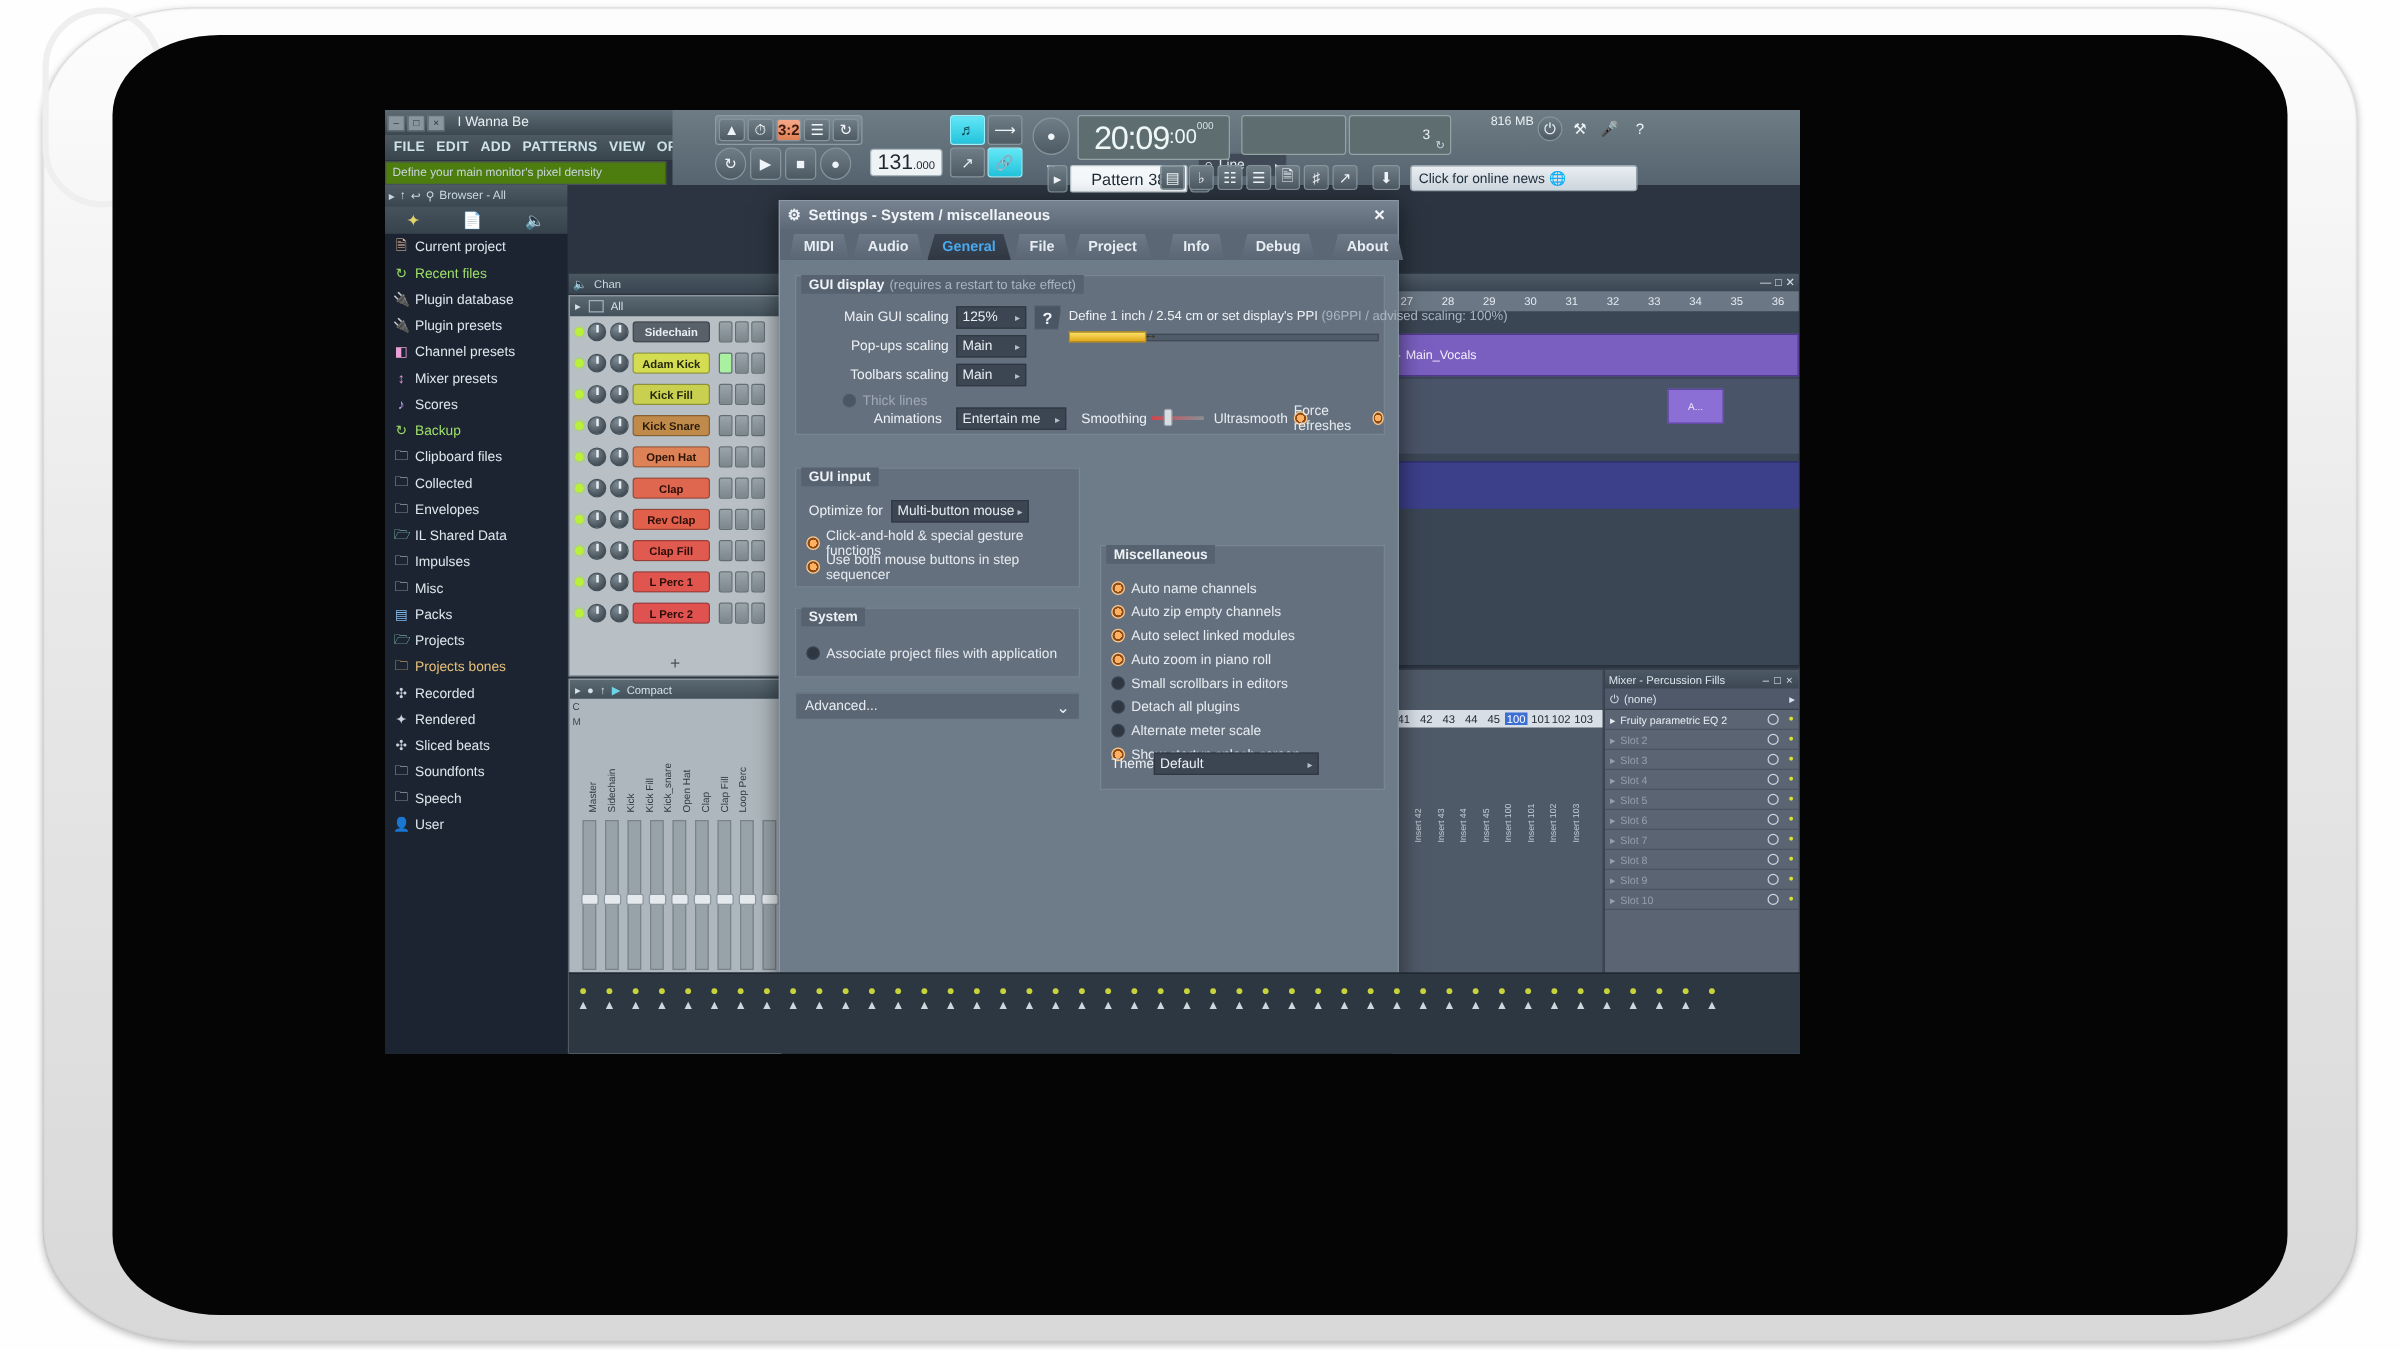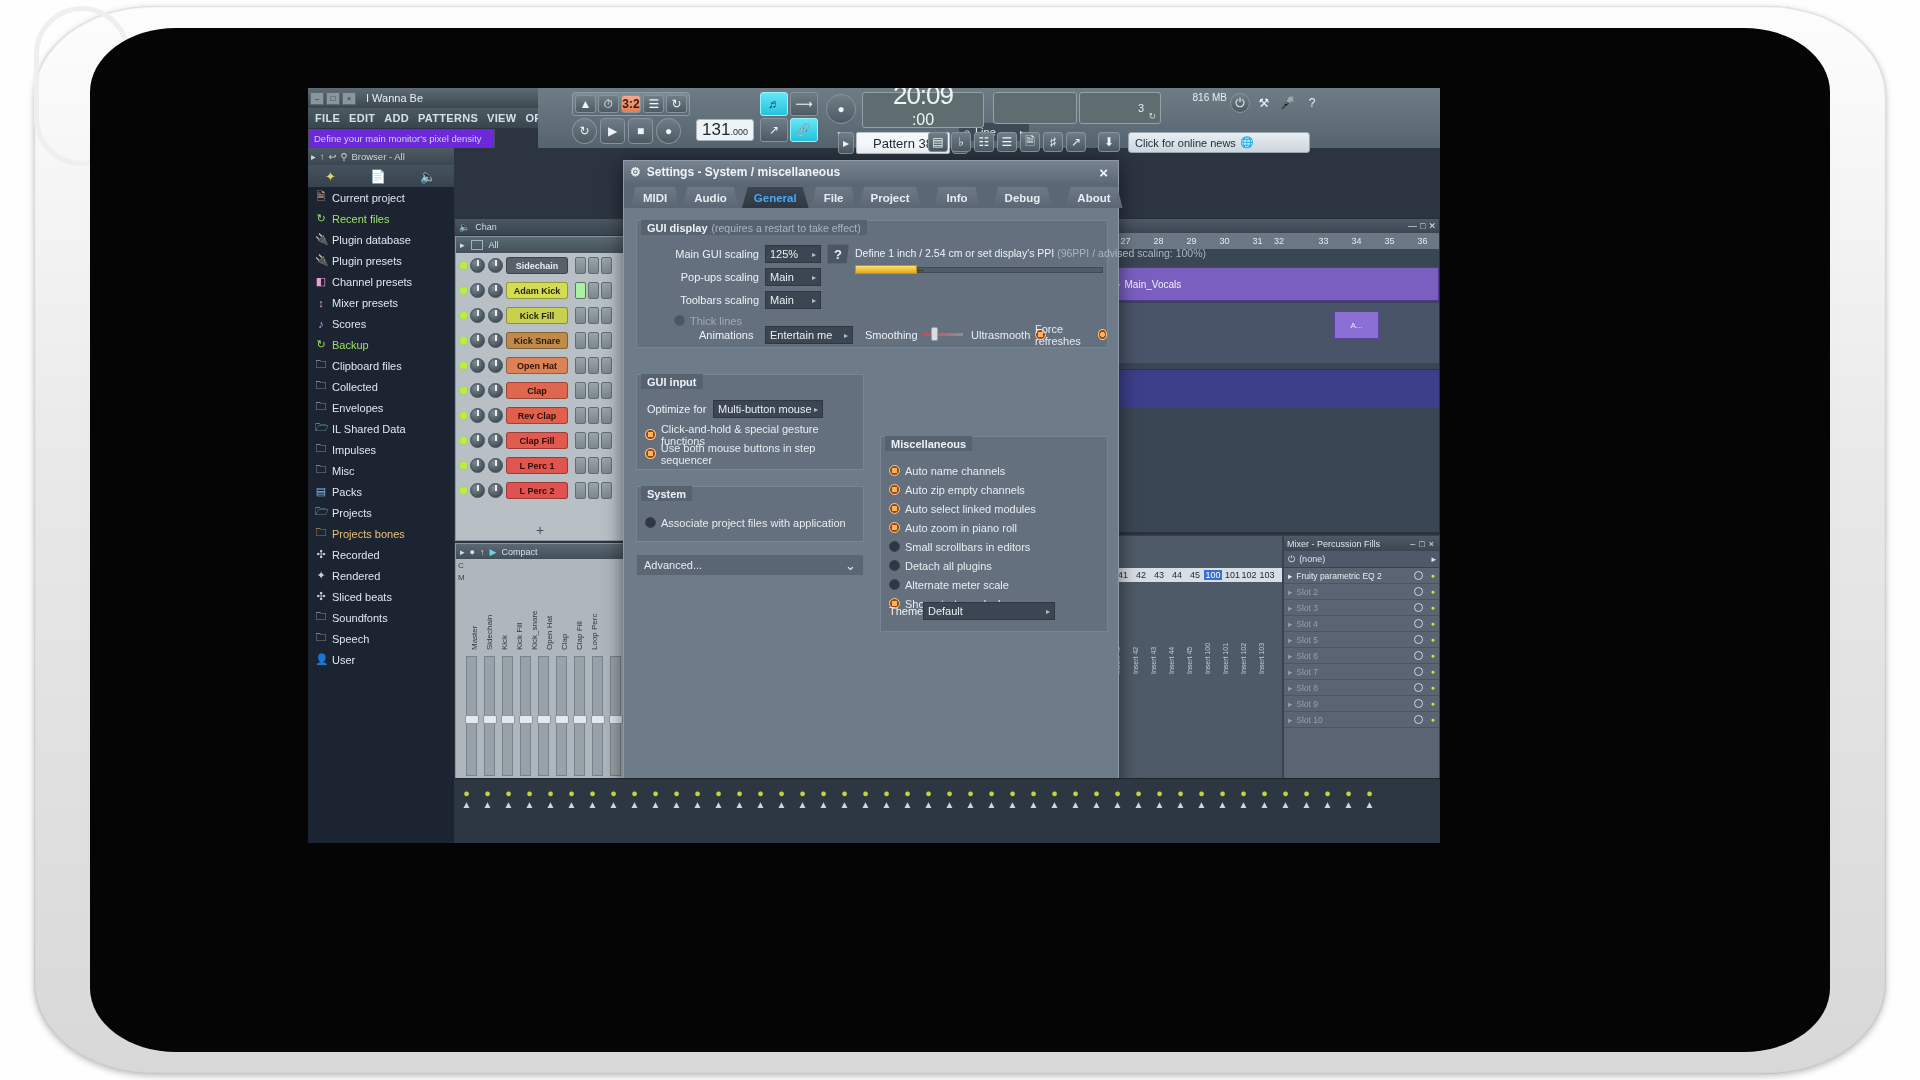--- a/index.html
+++ b/index.html
@@ -38,22 +38,22 @@
      font-size:10px; color:#dde6ea; }
   .winbtn { width:14px; height:13px; margin-left:2px; background:#8a969e;
             border:1px solid #5e6a72; font-size:8px; color:#2a3138; text-align:center; line-height:11px;}
   .fl-title-text { margin-left:10px; font-size:11px; color:#e7eef2; }
 
   .fl-menubar { position:absolute; left:0; top:20px; width:100%; height:20px;
      background:linear-gradient(180deg,#4d5a62,#39454d); display:flex; align-items:center;
      gap:9px; padding-left:7px; font-size:11px; font-weight:bold; color:#cfe2ea; letter-spacing:.3px;}
   .fl-menubar span { cursor:default; }
 
-  .fl-hint { position:absolute; left:0; top:41px; width:187px; height:19px;
-     background:#6d28d9; border:1px solid #465059; color:#c9d6de; font-size:9.5px;
+  .fl-hint { position:absolute; left:0; top:41px; width:225px; height:19px;
+     background:#4d7c0f; border:1px solid #465059; color:#c9d6de; font-size:9.5px;
      padding:3px 5px; }
 
   
   .tb { position:absolute; background:linear-gradient(180deg,#7d8c95,#5d6b74);
         border:1px solid #8e9ca4; border-radius:3px; }
   .tbbtn { background:linear-gradient(180deg,#6f7d86,#4e5b64); border:1px solid #87949c;
            border-radius:3px; color:#eef4f7; font-size:12px; display:flex;
            align-items:center; justify-content:center; }
   .tbbtn.cyan { background:linear-gradient(180deg,#63e7f7,#22c3dc); color:#073a44; border-color:#9af0fb; }
 
@@ -228,21 +228,21 @@
           <div class="tbbtn" style="position:absolute;left:292px;top:40px;width:22px;height:14px;border:none;background:none">▼</div>
 
           <div style="position:absolute;left:420px;top:34px;width:72px;height:20px;background:#3f4a56;
                       border:1px solid #5e6a76;border-radius:3px;display:flex;align-items:center;
                       padding-left:16px;color:#e6edf3;font-size:11px;">
             <span>Line</span>
             <span style="position:absolute;right:5px;font-size:8px;">▸</span>
             <span style="position:absolute;left:4px;font-size:11px;">∩</span>
           </div>
 
-          <div class="lcd" style="position:absolute;left:324px;top:4px;width:122px;height:36px;flex-direction:column;">
+          <div class="lcd" style="position:absolute;left:324px;top:4px;width:122px;height:36px;">
             <span style="font-size:26px;letter-spacing:-1px;">20:09</span>
             <span style="font-size:16px;">:00</span>
             <span class="tiny" style="align-self:flex-start;margin-top:3px;color:#d6e2e2;">000</span>
           </div>
 
           <div style="position:absolute;left:300px;top:44px;width:130px;height:22px;display:flex;gap:2px;">
             <div class="tbbtn" style="width:16px">▸</div>
             <div style="flex:1;background:#f4f8fa;border:1px solid #b6c1c8;border-radius:2px;
                         display:flex;align-items:center;justify-content:center;color:#1d2a33;font-size:13px;">Pattern 38</div>
             <div class="tbbtn" style="width:16px">+</div>
@@ -579,21 +579,21 @@
             <span>□</span>
             <span>✕</span>
           </div>
           <div id="playlist-ruler" style="height:16px;background:#6b7784;display:flex;align-items:center;
                                           color:#e3eaf0;font-size:9px;">
               <span style="width: 33px; text-align: center;">27</span>
               <span style="width: 33px; text-align: center;">28</span>
               <span style="width: 33px; text-align: center;">29</span>
               <span style="width: 33px; text-align: center;">30</span>
               <span style="width: 33px; text-align: center;">31</span>
-              <span style="width: 33px; ">32</span>
+              <span style="width: 33px; text-align: center;">32</span>
               <span style="width: 33px; text-align: center;">33</span>
               <span style="width: 33px; text-align: center;">34</span>
               <span style="width: 33px; text-align: center;">35</span>
               <span style="width: 33px; text-align: center;">36</span>
             </div>
           <div style="position:absolute;left:0;top:48px;width:100%;height:34px;background:#7a5fc0;
                       border:1px solid #52398f;display:flex;align-items:center;padding-left:6px;gap:4px;">
             <span style="color:#efe7ff;font-size:9px;">▸</span>
             <span style="color:#f3eeff;font-size:10px;">Main_Vocals</span>
           </div>

